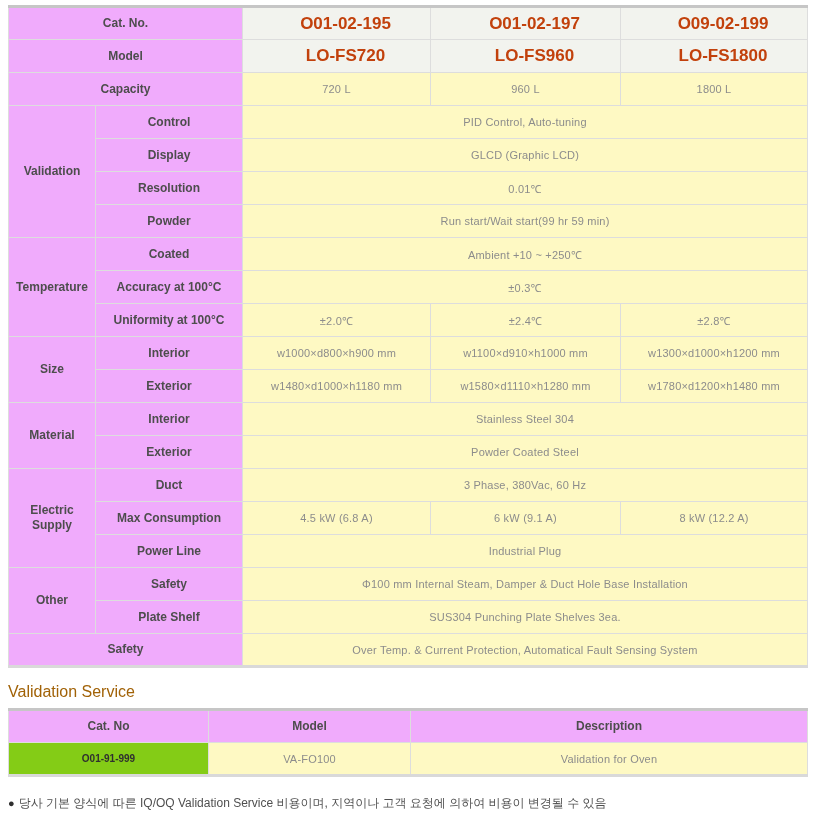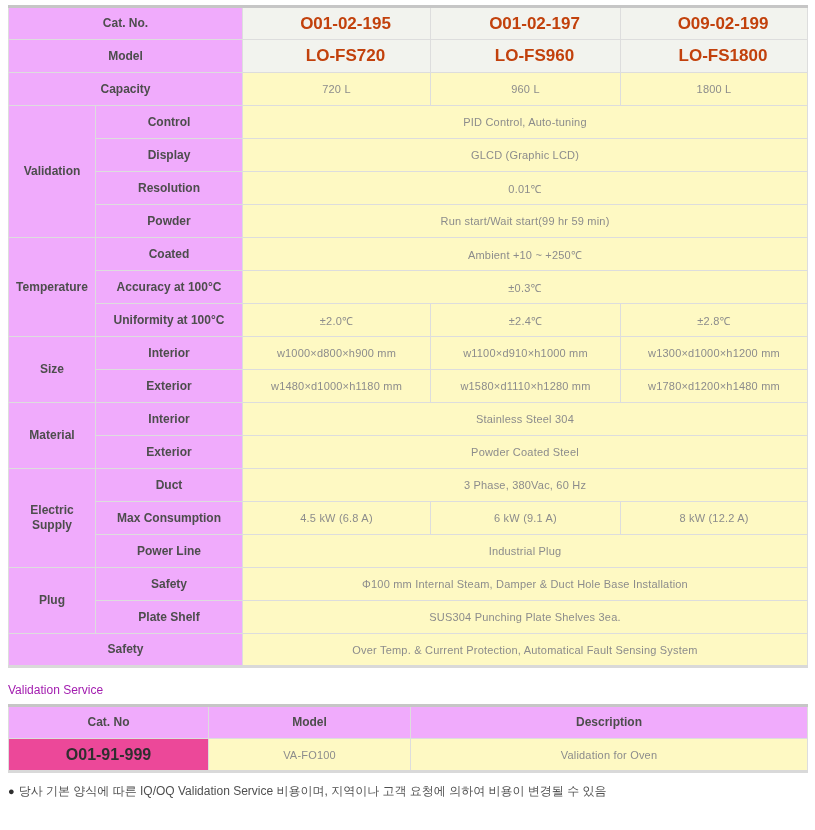--- a/index.html
+++ b/index.html
@@ -46,34 +46,34 @@
     letter-spacing: 0.2px;
   }
   td.val-strong {
     background: #f2f3ee;
     color: #c2410c;
     font-weight: bold;
     font-size: 17px;
     padding-left: 24px;
   }
   td.val-hl {
-    background: #ec4899;
+    background: #84cc16;
     color: #2f2f2f;
     font-weight: bold;
+    font-size: 10px;
+  }
+
+  .section-title {
     font-size: 16px;
-  }
-
-  .section-title {
-    font-size: 12px;
-    color: #a21caf;
+    color: #a16207;
     margin: 15px 0 7px 0;
   }
 
   .footnote {
-    margin-top: 10px;
+    margin-top: 18px;
     font-size: 12px;
     color: #4f4f4f;
   }
   .footnote .bullet {
     color: #2f2f2f;
     font-size: 11px;
     margin-right: 4px;
   }
 </style>
 </head>
@@ -177,21 +177,21 @@
         <td class="val">4.5 kW (6.8 A)</td>
         <td class="val">6 kW (9.1 A)</td>
         <td class="val">8 kW (12.2 A)</td>
       </tr>
       <tr>
         <td class="lbl">Power Line</td>
         <td class="val" colspan="3">Industrial Plug</td>
       </tr>
 
       <tr>
-        <td class="lbl" rowspan="2">Plug</td>
+        <td class="lbl" rowspan="2">Other</td>
         <td class="lbl">Safety</td>
         <td class="val" colspan="3">Φ100 mm Internal Steam, Damper &amp; Duct Hole Base Installation</td>
       </tr>
       <tr>
         <td class="lbl">Plate Shelf</td>
         <td class="val" colspan="3">SUS304 Punching Plate Shelves 3ea.</td>
       </tr>
 
       <tr>
         <td class="lbl" colspan="2">Safety</td>

